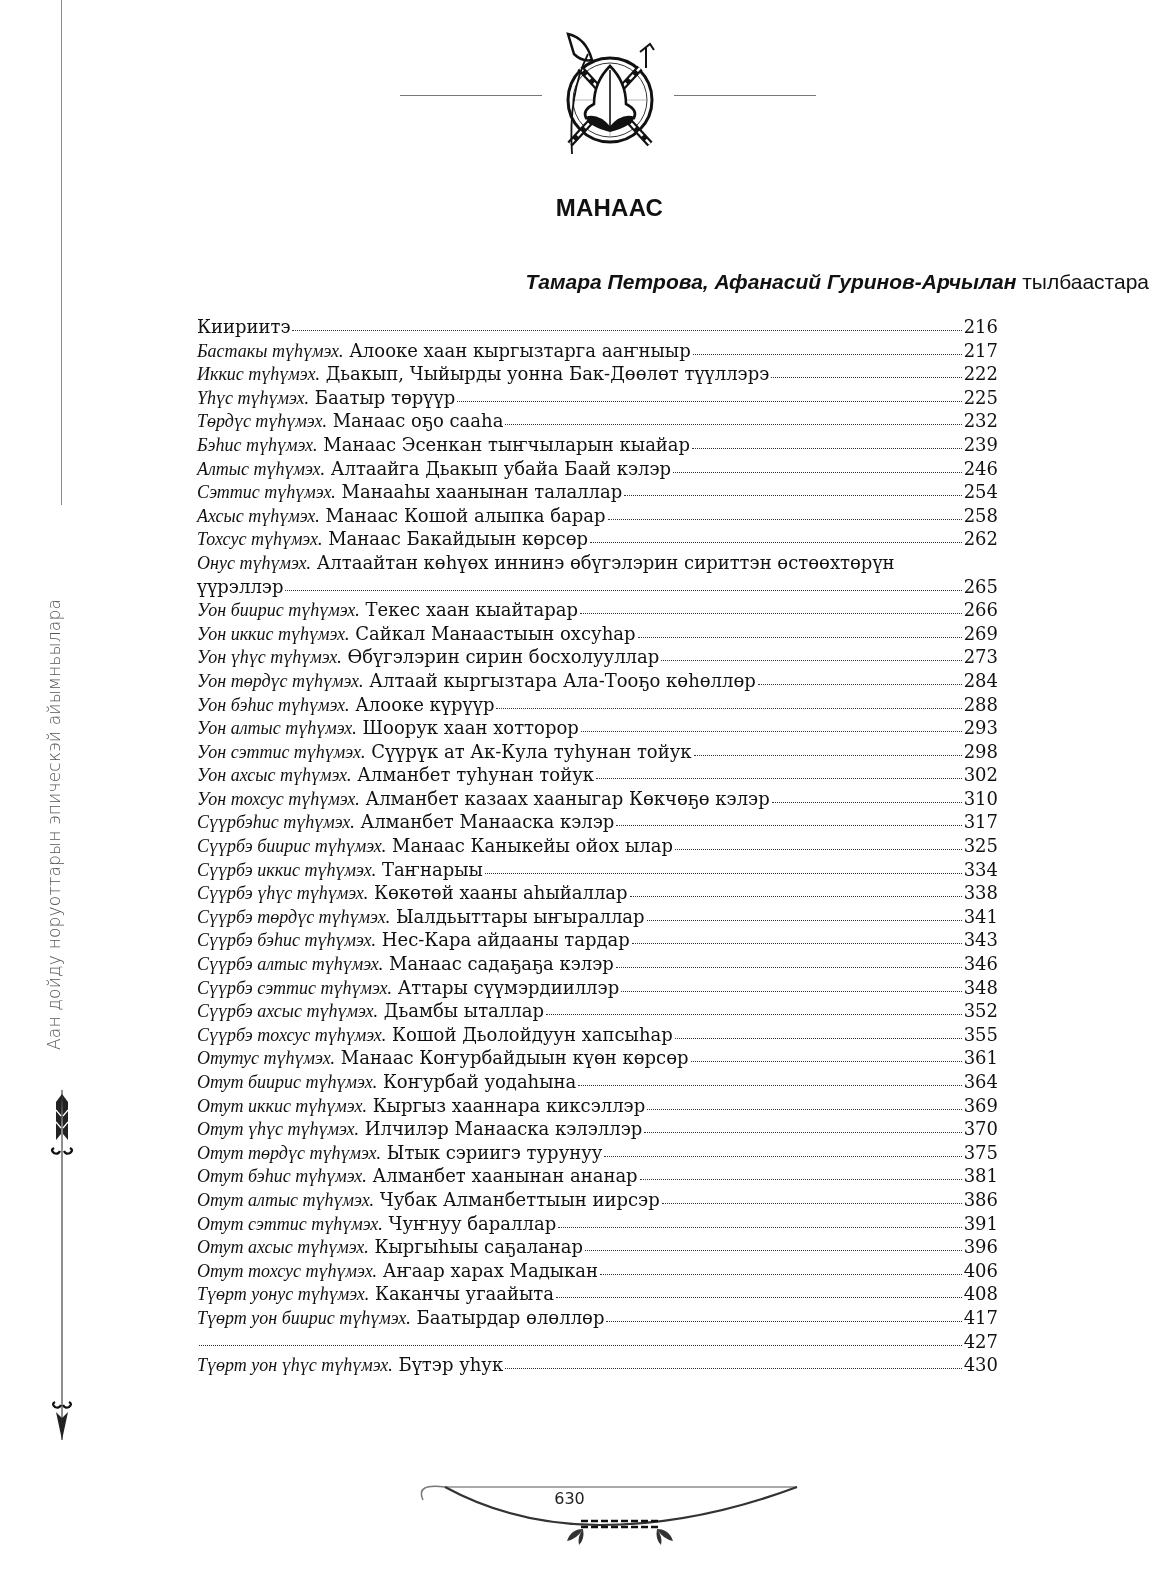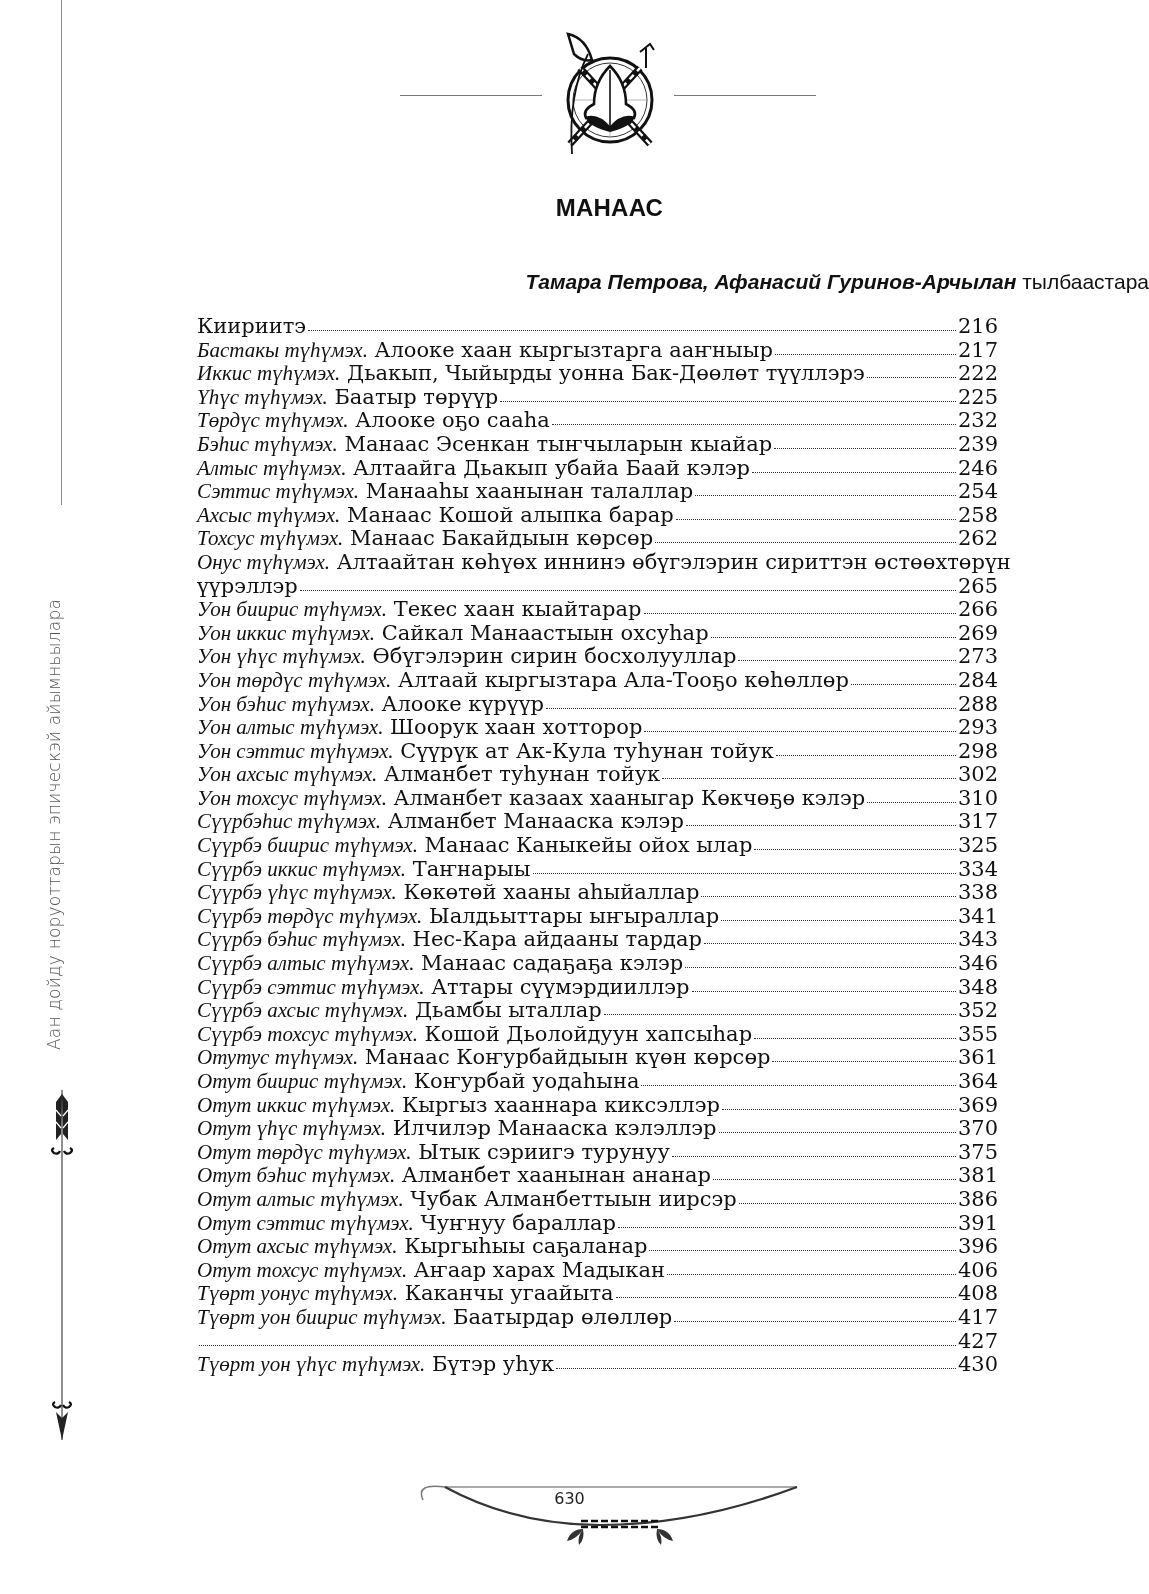--- a/index.html
+++ b/index.html
@@ -26,21 +26,21 @@
   }
   .subtitle {
     position: absolute; left: 0; top: 232px; width: 1149px; text-align: right; box-sizing: border-box; padding-left: 42px;
     font-family: "Liberation Sans", sans-serif; font-size: 21px; margin-top: 38px;
   }
   .subtitle .authors { font-weight: bold; font-style: italic; }
 
   .toc { position: absolute; left: 197px; top: 315px; width: 801px; }
   .toc-row {
     display: flex; align-items: baseline; height: 23.6px; line-height: 23.6px;
-    font-family: "DejaVu Serif", serif; font-size: 21px; white-space: nowrap;
+    font-family: "DejaVu Serif", serif; font-size: 18px; white-space: nowrap;
   }
   .toc-row.wrap-first { height: 23.6px; }
   .toc-row .label { flex: 0 0 auto; }
   .toc-row .label i { font-style: italic; font-family: Liberation Serif, serif; }
   .toc-row .leader {
     flex: 1 1 auto; margin: 0 2px; height: 1px;
     border-bottom: 1.5px dotted #333; position: relative; top: -2px;
   }
   .toc-row .page { flex: 0 0 auto; }
 
@@ -111,21 +111,21 @@
       <span class="label"><i>Иккис түһүмэх.</i> <span>Дьакып, Чыйырды уонна Бак-Дөөлөт түүллэрэ</span></span>
       <span class="leader"></span>
       <span class="page">222</span>
     </div>
     <div class="toc-row">
       <span class="label"><i>Үһүс түһүмэх.</i> <span>Баатыр төрүүр</span></span>
       <span class="leader"></span>
       <span class="page">225</span>
     </div>
     <div class="toc-row">
-      <span class="label"><i>Төрдүс түһүмэх.</i> <span>Алооке оҕо сааһа</span></span>
+      <span class="label"><i>Төрдүс түһүмэх.</i> <span>Манаас оҕо сааһа</span></span>
       <span class="leader"></span>
       <span class="page">232</span>
     </div>
     <div class="toc-row">
       <span class="label"><i>Бэһис түһүмэх.</i> <span>Манаас Эсенкан тыҥчыларын кыайар</span></span>
       <span class="leader"></span>
       <span class="page">239</span>
     </div>
     <div class="toc-row">
       <span class="label"><i>Алтыс түһүмэх.</i> <span>Алтаайга Дьакып убайа Баай кэлэр</span></span>

